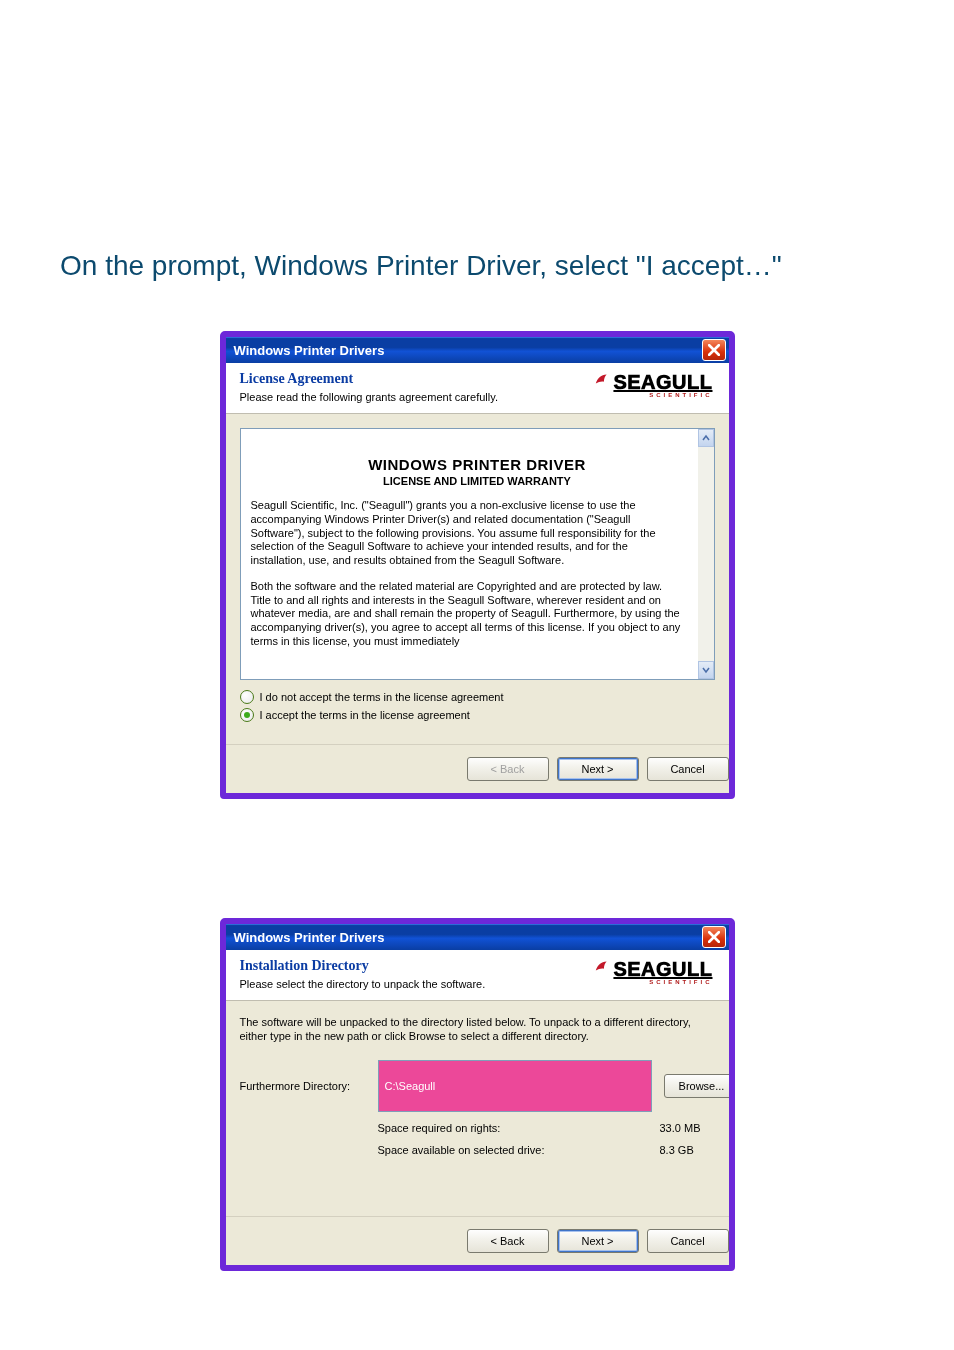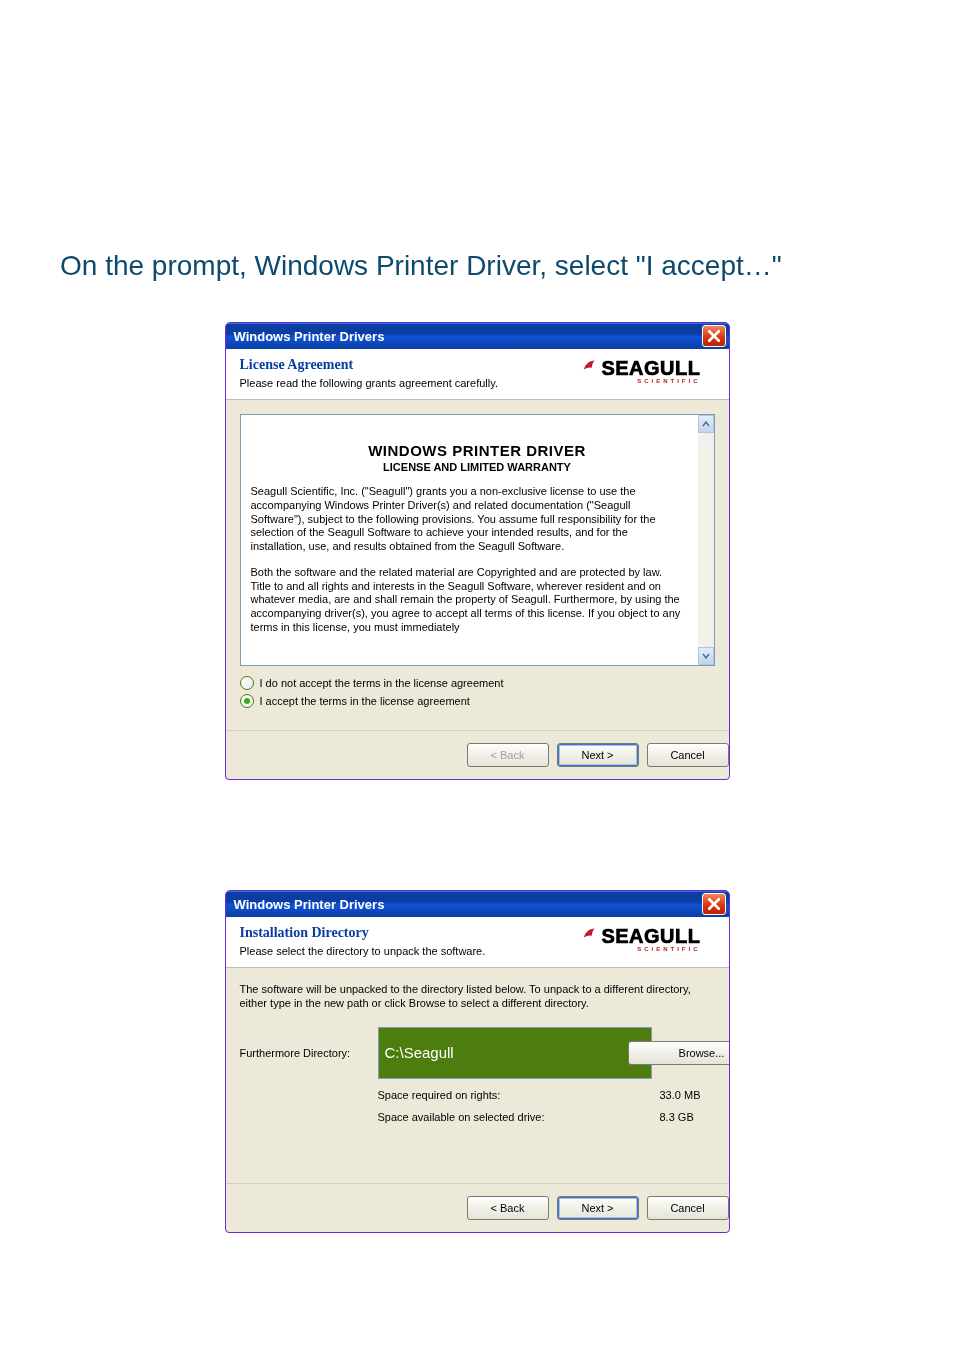--- a/index.html
+++ b/index.html
@@ -19,28 +19,29 @@
     color: #0c4a6e;
     margin-bottom: 40px;
   }
   .dialog-wrap {
     display: flex;
     justify-content: center;
     margin-bottom: 110px;
   }
   .dialog {
     width: 503px;
-    border: 1px solid #6d28d9;
+    border: 6px solid #6d28d9;
     border-radius: 5px 5px 4px 4px;
     background: #ece9d8;
     font-family: Tahoma, Arial, sans-serif;
     font-size: 11px;
     color: #000;
     box-shadow: 0 0 0 0;
     overflow: hidden;
+    margin-top: 9px;
   }
   .titlebar {
     background: linear-gradient(to bottom, #3a82ef 0%, #0a3ea3 6%, #0a3ea3 40%, #1152d6 55%, #0a3ea3 100%);
     color: #fff;
     height: 26px;
     display: flex;
     align-items: center;
     justify-content: space-between;
     padding: 0 3px 0 8px;
     font-weight: bold;
@@ -54,21 +55,21 @@
     border: 1px solid #fff;
     border-radius: 3px;
     display: flex;
     align-items: center;
     justify-content: center;
   }
   .close-btn svg { width: 12px; height: 12px; }
 
   .header-area {
     background: #fff;
-    padding: 8px 28px 10px 14px;
+    padding: 8px 16px 10px 14px;
     border-bottom: 1px solid #c0bdb0;
     display: flex;
     justify-content: space-between;
     align-items: flex-start;
   }
   .header-left { }
   .header-title {
     color: #0b3ca3;
     font-weight: bold;
     font-size: 14px;
@@ -78,20 +79,21 @@
   .header-sub {
     font-size: 11px;
     color: #000;
   }
   .logo {
     display: flex;
     align-items: baseline;
     gap: 0;
     font-weight: 900;
     letter-spacing: 0.5px;
+    text-decoration: underline;
   }
   .logo-seagull {
     font-size: 20px;
     color: #000;
     font-family: Arial, sans-serif;
     font-weight: 1000;
   }
   .logo-bird {
     width: 18px;
     height: 18px;
@@ -214,41 +216,40 @@
   }
   .install-grid {
     display: grid;
     grid-template-columns: 130px 1fr 80px;
     row-gap: 10px;
     column-gap: 8px;
     align-items: center;
     font-size: 11px;
   }
   .path-input {
-    background:#4d7c0f;
+    background:#ec4899;
     color:#fff;
     border: 1px solid #7f9db9;
     height: 18px;
     padding: 16px 6px;
     display:flex;
     align-items:center;
-    font-size:15px;
+    font-size:11px;
     width: 260px;
   }
   .browse-btn {
     width: 74px;
     height: 22px;
     background: linear-gradient(to bottom,#fefefe,#f2f1ea 45%,#e6e4d8);
     border: 1px solid #7a7a6e;
     border-radius: 3px;
     font-size: 11px;
     font-family: Tahoma, Arial, sans-serif;
     display:flex;align-items:center;justify-content:center;
     justify-self: end;
-    padding-left: 36px;
   }
 </style>
 </head>
 <body>
 
 <div class="page">
 
   <div class="instruction">On the prompt, Windows Printer Driver, select "I accept…"</div>
 
   <div class="dialog-wrap">

